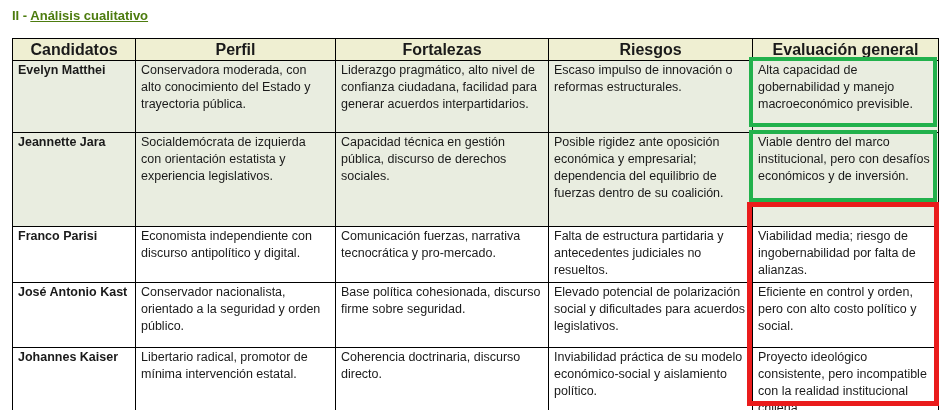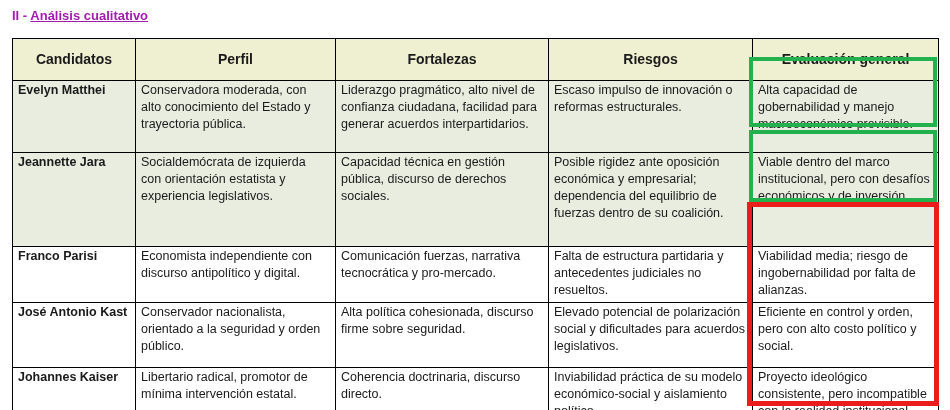--- a/index.html
+++ b/index.html
@@ -7,43 +7,43 @@
     width:950px;height:410px;
     background:#ffffff;
     font-family:"Liberation Sans", sans-serif;
     color:#1a1a1a;
     position:relative;
     overflow:hidden;
   }
   .page{position:absolute;inset:0;}
   .doc-title{
     position:absolute;left:12px;top:8px;
-    font-size:13px;font-weight:bold;color:#a21caf;
+    font-size:13px;font-weight:bold;color:#4d7c0f;
   }
   .doc-title .u{text-decoration:underline;}
   table.analysis{
     position:absolute;left:12px;top:38px;
     width:926px;
     border-collapse:collapse;
     table-layout:fixed;
     font-size:12.5px;
     line-height:17px;
   }
   table.analysis th, table.analysis td{
     border:1px solid #000;
     vertical-align:top;
     padding:1px 6px 1px 5px;
     overflow:hidden;
   }
   table.analysis th{
     background:#efefd2;
     font-weight:bold;
     text-align:center;
-    padding:12px 4px;
-    font-size:14px;
+    padding:2px 4px;
+    font-size:16px;
   }
   tr.row-green td{background:#e9ede0;}
   td.cand{font-weight:bold;}
   tr.r0{height:72px;margin-left:44px;}
   tr.r1{height:94px;border-radius:29px;}
   tr.r2{height:56px;}
   tr.r3{height:65px;}
   tr.r4{height:74px;}
   .hl-box{
     position:absolute;
@@ -99,21 +99,21 @@
       <tr class="r2">
         <td class="cand">Franco Parisi</td>
         <td>Economista independiente con discurso antipolítico y digital.</td>
         <td>Comunicación fuerzas, narrativa tecnocrática y pro-mercado.</td>
         <td>Falta de estructura partidaria y antecedentes judiciales no resueltos.</td>
         <td>Viabilidad media; riesgo de ingobernabilidad por falta de alianzas.</td>
       </tr>
       <tr class="r3">
         <td class="cand">José Antonio Kast</td>
         <td>Conservador nacionalista, orientado a la seguridad y orden público.</td>
-        <td>Alta política cohesionada, discurso firme sobre seguridad.</td>
+        <td>Base política cohesionada, discurso firme sobre seguridad.</td>
         <td>Elevado potencial de polarización social y dificultades para acuerdos legislativos.</td>
         <td>Eficiente en control y orden, pero con alto costo político y social.</td>
       </tr>
       <tr class="r4">
         <td class="cand">Johannes Kaiser</td>
         <td>Libertario radical, promotor de mínima intervención estatal.</td>
         <td>Coherencia doctrinaria, discurso directo.</td>
         <td>Inviabilidad práctica de su modelo económico-social y aislamiento político.</td>
         <td>Proyecto ideológico consistente, pero incompatible con la realidad institucional chilena.</td>
       </tr>

